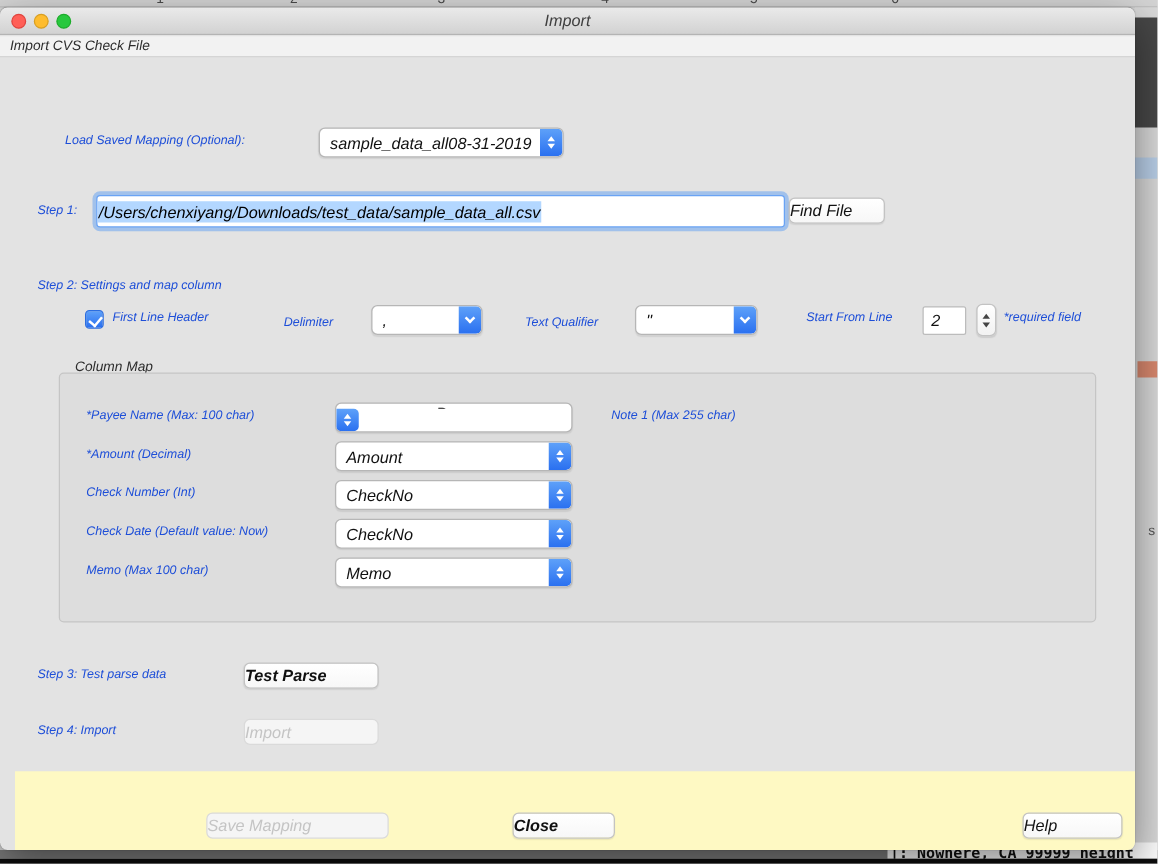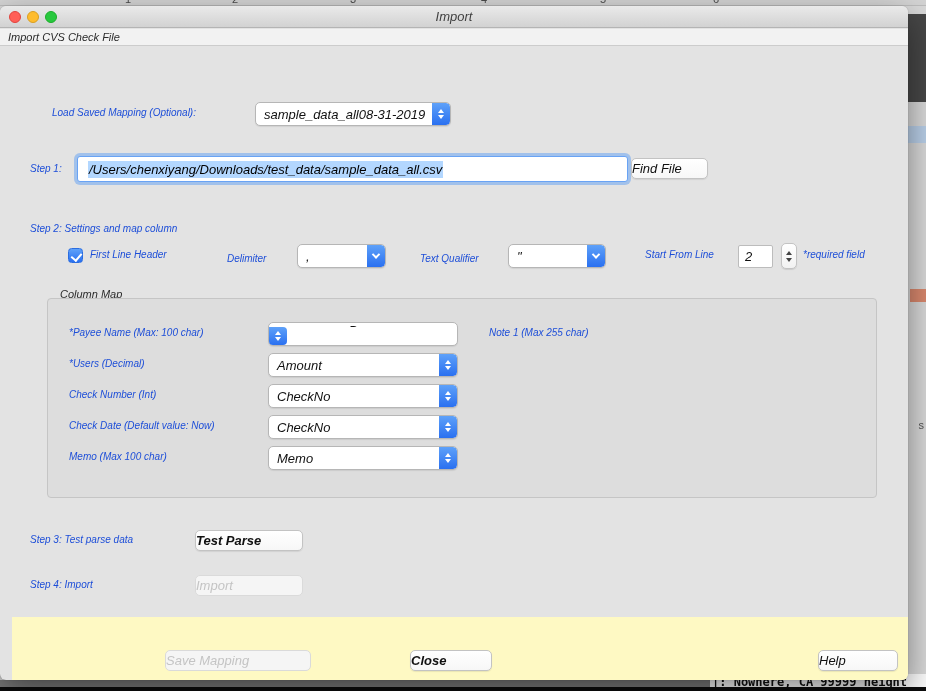--- a/index.html
+++ b/index.html
@@ -70,21 +70,21 @@
   }
   .tri-up { width:0; height:0; border-left:3.5px solid transparent; border-right:3.5px solid transparent; border-bottom:4.5px solid #fff; }
   .tri-dn { width:0; height:0; border-left:3.5px solid transparent; border-right:3.5px solid transparent; border-top:4.5px solid #fff; }
   .chev-v { width:6px; height:6px; border-right:2px solid #fff; border-bottom:2px solid #fff; transform:rotate(45deg) translate(-1px,-1px); }
 
   
   .file-input {
     position:absolute; left:77px; top:110px; width:551px; height:26px;
     background:#fff; border:1px solid #69a3f4; border-radius:3px;
     box-shadow:0 0 0 3px rgba(108,166,243,.55);
-    display:flex; align-items:center; padding-left:10px; overflow:hidden;
+    display:flex; align-items:center; padding-left:0; overflow:hidden;
   }
   .file-input .sel { font-size:13px; color:#000; background:#b3d7ff; padding:1px 1px; white-space:nowrap; }
 
   .btn {
     position:absolute; height:21px; background:linear-gradient(#ffffff,#f7f7f7);
     border:1px solid #c3c3c3; border-radius:5px;
     box-shadow:0 1px 1px rgba(0,0,0,.08);
     font-size:13px; color:#111; text-align:left; line-height:19px;
   }
   .btn.disabled { color:#c4c4c4; border-color:#dadada; background:#f5f5f5; box-shadow:none; }
@@ -207,21 +207,21 @@
 
       <span class="lbl" style="left:21px; top:28px;">*Payee Name (Max: 100 char)</span>
       <div class="popup" style="left:220px; top:23px; width:190px;flex-direction:column;">
         <span class="val">Payee</span>
         <span class="cap">
             <span class="tri-up"></span>
             <span class="tri-dn"></span>
           </span>
       </div>
 
-      <span class="lbl" style="left:21px; top:59px;">*Users (Decimal)</span>
+      <span class="lbl" style="left:21px; top:59px;">*Amount (Decimal)</span>
       <div class="popup" style="left:220px; top:54px; width:190px;">
         <span class="val">Amount</span>
         <span class="cap">
             <span class="tri-up"></span>
             <span class="tri-dn"></span>
           </span>
       </div>
 
       <span class="lbl" style="left:21px; top:90px;">Check Number (Int)</span>
       <div class="popup" style="left:220px; top:85px; width:190px;">

